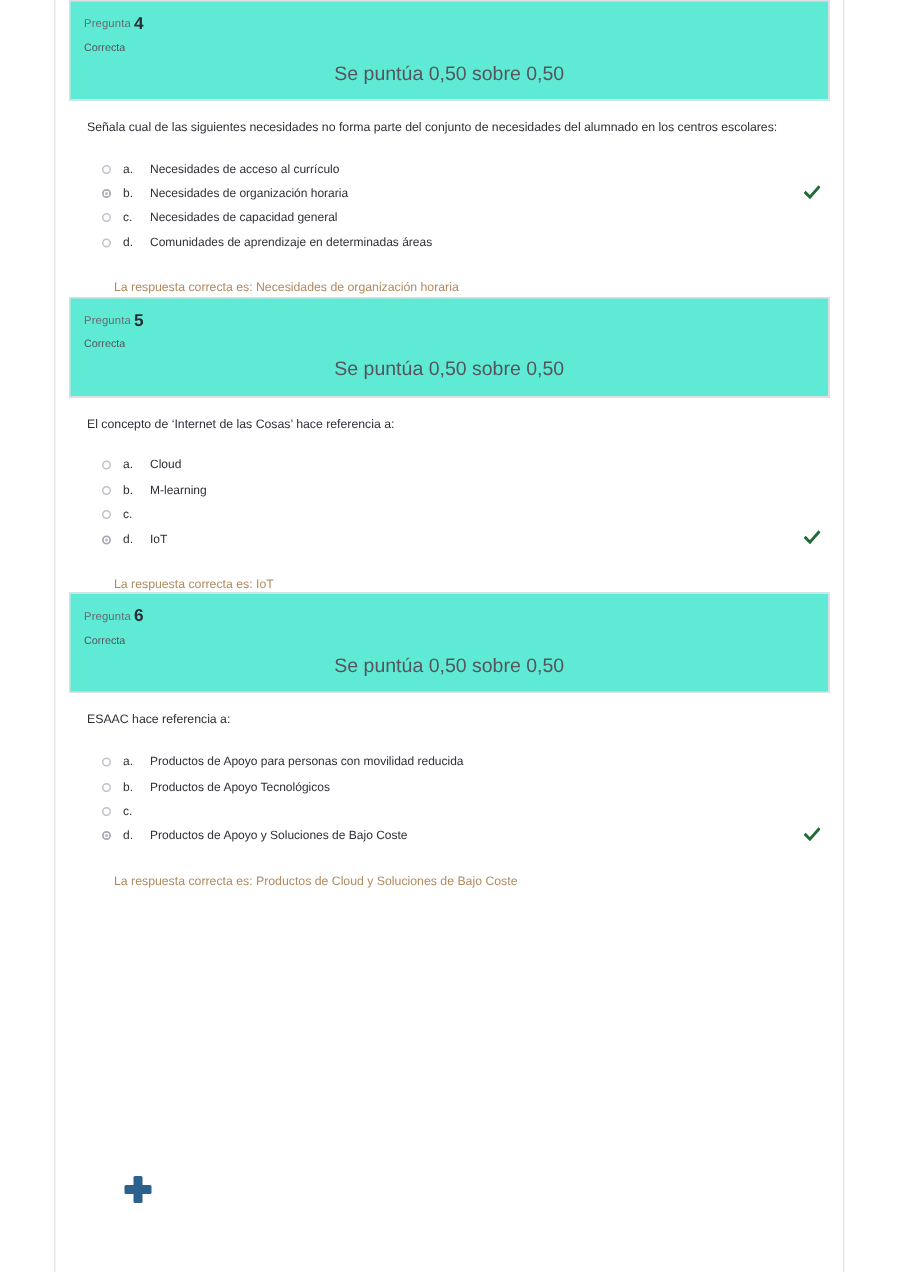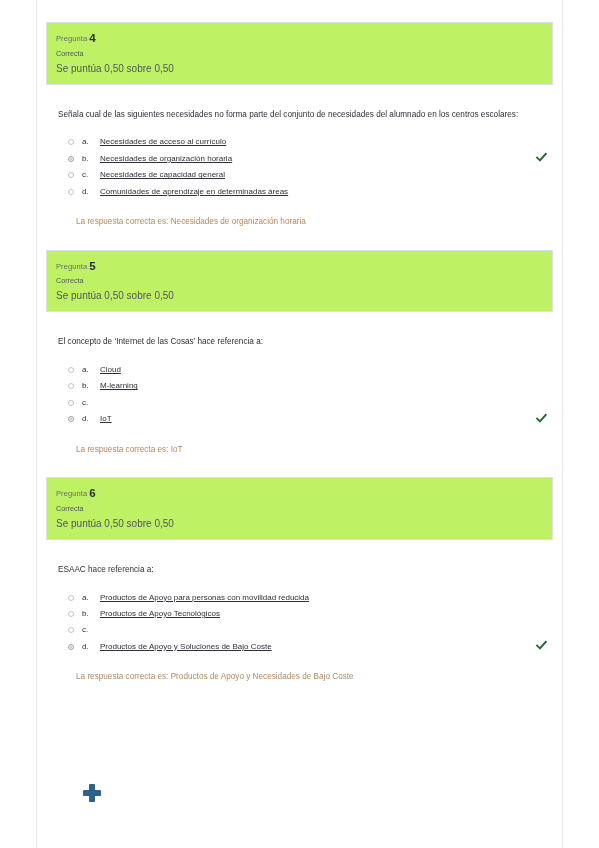--- a/index.html
+++ b/index.html
@@ -38,23 +38,22 @@
     padding: 0 9px;
   }
 
   
   .question-block {
     margin: 0 0 0 0;
   }
 
   .q-header {
     border: 1px solid #dfdfe3;
-    background: #bef264;
+    background: #5eead4;
     padding: 7px 9px 8px 9px;
-    margin-top: 22px;
   }
 
   .q-number-line {
     font-size: 7.5px;
     color: #6a6a72;
     line-height: 1.35;
     letter-spacing: 0.1px;
     margin: 0 0 3px 0;
   }
   .q-number-line .qnum {
@@ -68,30 +67,31 @@
   }
 
   .q-state {
     font-size: 7.2px;
     color: #55555d;
     line-height: 1.4;
     margin: 0 0 3px 0;
   }
 
   .q-grade {
-    font-size: 10px;
+    font-size: 13px;
     color: #55555d;
     line-height: 1.4;
     margin: 0;
+    text-align: center;
   }
 
   
   .q-body {
     padding: 0 0 0 12px;
-    margin-top: 24px;
+    margin-top: 12px;
   }
 
   .q-text {
     font-size: 8.2px;
     color: #2f2f38;
     line-height: 1.45;
     margin: 0 0 14px 0;
   }
 
   .answers {
@@ -130,21 +130,20 @@
     flex: 0 0 auto;
     margin-left: 8px;
     line-height: 1.3;
   }
 
   .ans-text {
     font-size: 8px;
     color: #2f2f38;
     line-height: 1.3;
     flex: 1 1 auto;
-    text-decoration: underline;
   }
 
   .tick {
     position: absolute;
     right: 6px;
     top: 1px;
     width: 12px;
     height: 12px;
     color: #1f6b33;
     display: flex;
@@ -298,21 +297,21 @@
                 <span class="radio checked"></span>
                 <span class="ans-letter">d.</span>
                 <span class="ans-text">Productos de Apoyo y Soluciones de Bajo Coste</span>
                 <span class="tick">
                   <svg width="11" height="11" viewBox="0 0 12 12" aria-hidden="true">
                     <path d="M1.2 6.1 L4.3 9.2 L10.6 2.1" fill="none" stroke="currentColor" stroke-width="2.1" stroke-linecap="square" stroke-linejoin="miter"></path>
                   </svg>
                 </span>
               </li>
             </ul>
-            <p class="feedback">La respuesta correcta es: Productos de Apoyo y Necesidades de Bajo Coste</p>
+            <p class="feedback">La respuesta correcta es: Productos de Cloud y Soluciones de Bajo Coste</p>
           </div>
         </div>
       </div>
     <div class="plus-wrap">
       <div class="plus-icon"></div>
     </div>
   </div>
 </div>
 
 </body></html>

